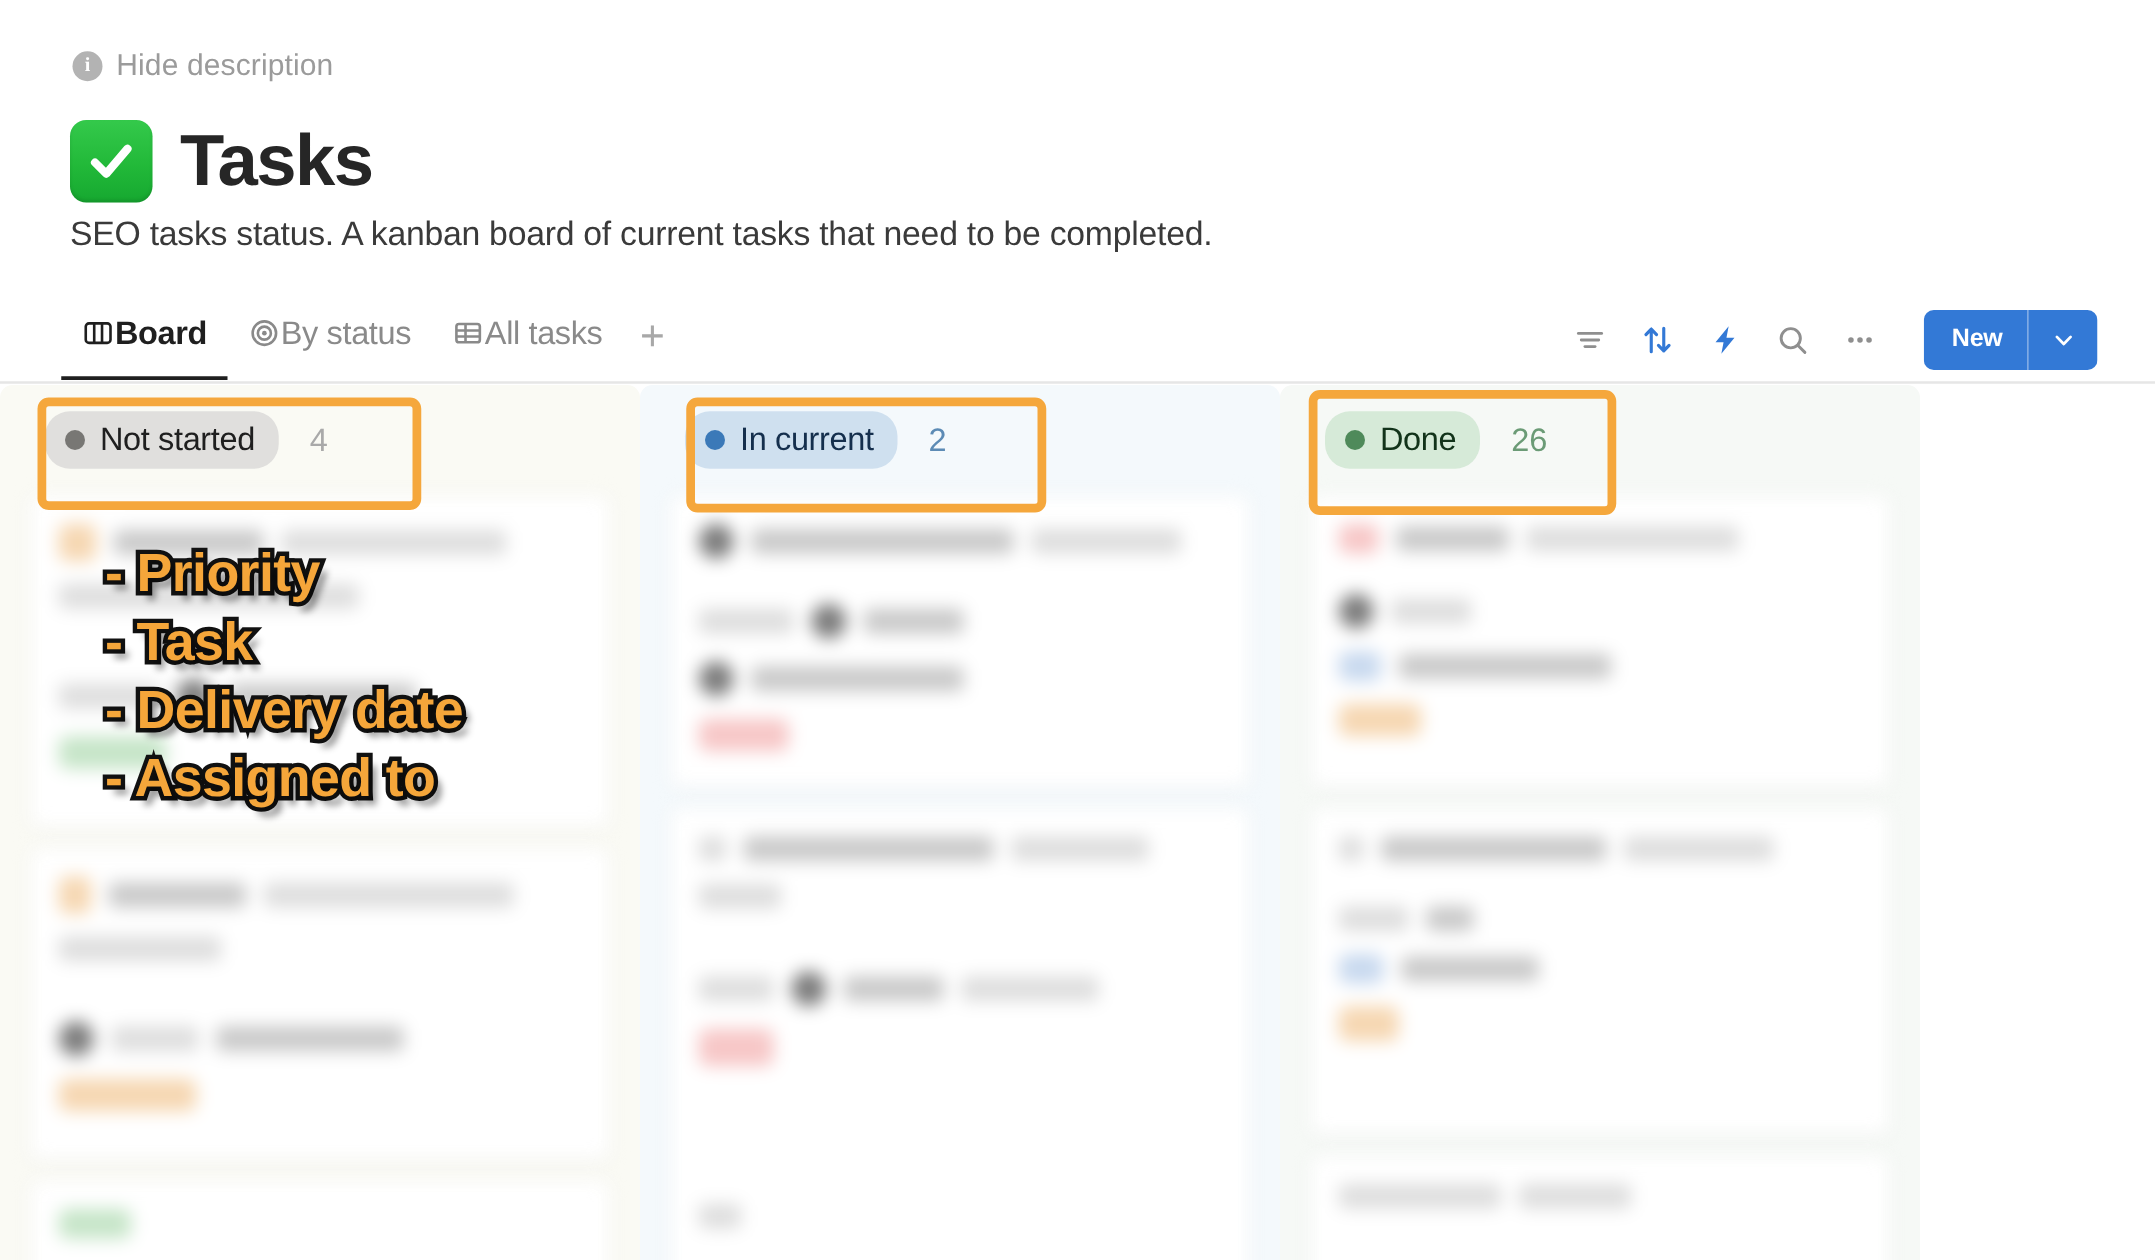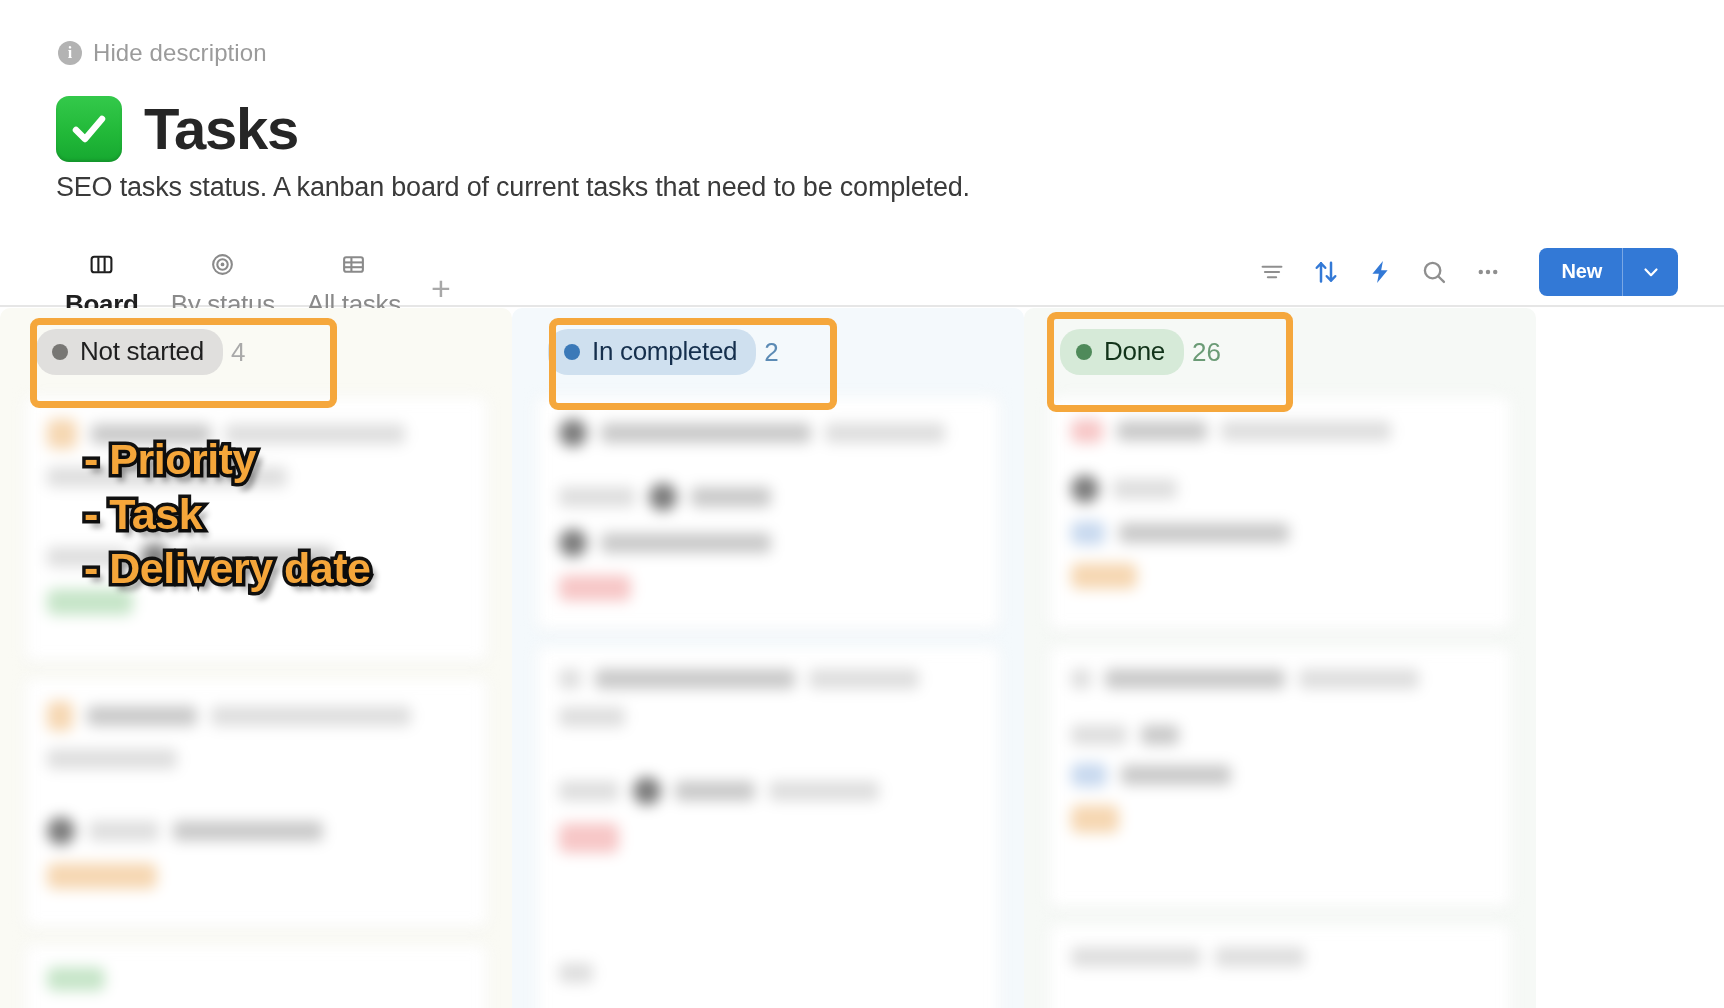--- a/index.html
+++ b/index.html
@@ -54,24 +54,23 @@
 
   
   .tabbar {
     position: absolute; left: 0; top: 245px; width: 1724px; height: 62px;
   }
   .tabs {
     position: absolute; left: 49px; top: 0;
     display: flex; align-items: center; gap: 0;
   }
   .tab {
-    display: flex; align-items: center; gap: 11px;
+    display: flex; align-items: center; 
     padding: 6px 16px 22px 16px;
     cursor: pointer;
-    flex-direction: column;
   }
   .tab-label { font-size: 26px; color: #8a8a8a; letter-spacing: -0.3px; }
   .tab.active .tab-label { color: #1f1f1f; font-weight: 600; }
   .tab-icon { width: 27px; height: 27px; display:flex; align-items:center; justify-content:center; }
   .tab-icon svg { display:block; }
   .tab.active .underline {
     position: absolute; height: 3px; background: #1f1f1f;
   }
   .add-tab {
     font-size: 34px; color: #a8a8a8; font-weight: 300;
@@ -116,21 +115,21 @@
     display: flex; gap: 0;
     overflow: hidden;
   }
   .column {
     width: 512px; flex: none;
     border-radius: 10px 10px 0 0;
     padding: 0 14px;
     position: relative;
   }
   .col-head {
-    height: 88px; display: flex; align-items: center; gap: 8px;
+    height: 88px; display: flex; align-items: center; gap: 25px;
     padding-left: 22px;
   }
   .status-pill {
     display: flex; align-items: center; gap: 12px;
     border-radius: 20px; padding: 7px 19px 8px 16px;
     font-size: 26px; letter-spacing: -0.3px;
   }
   .status-dot { width: 16px; height: 16px; border-radius: 50%; flex:none; }
   .col-count { font-size: 26px; }
 
@@ -336,21 +335,21 @@
               <span class="chip green" style="width:58px;height:24px;"></span>
             </div>
         </div>
       </div>
     </div>
 
     <div class="column" style="background:#f4f9fc;">
       <div class="col-head">
         <span class="status-pill" style="background:#cfe0ef;color:#152f4d;">
           <span class="status-dot" style="background:#3b79b8;"></span>
-          <span>In completed</span>
+          <span>In current</span>
         </span>
         <span class="col-count" style="color:#5c8bb5;">2</span>
       </div>
       <div class="cards">
         <div class="card" style="height:234px;">
           <div class="card-row">
               <span class="avatar"></span>
               <span class="blob mid" style="width:210px;"></span>
               <span class="blob light" style="width:120px;"></span>
             </div>
@@ -449,15 +448,16 @@
   </div>
 
   <div class="anno-box" style="left:30px; top:318px; width:307px; height:90px;"></div>
   <div class="anno-box" style="left:549px; top:318px; width:288px; height:92px;"></div>
   <div class="anno-box" style="left:1047px; top:312px; width:246px; height:100px;"></div>
 
   <div class="anno-text">
     <div>- Priority</div>
     <div>- Task</div>
     <div>- Delivery date</div>
+    <div>- Assigned to</div>
   </div>
 
 </div>
 
 </body></html>

